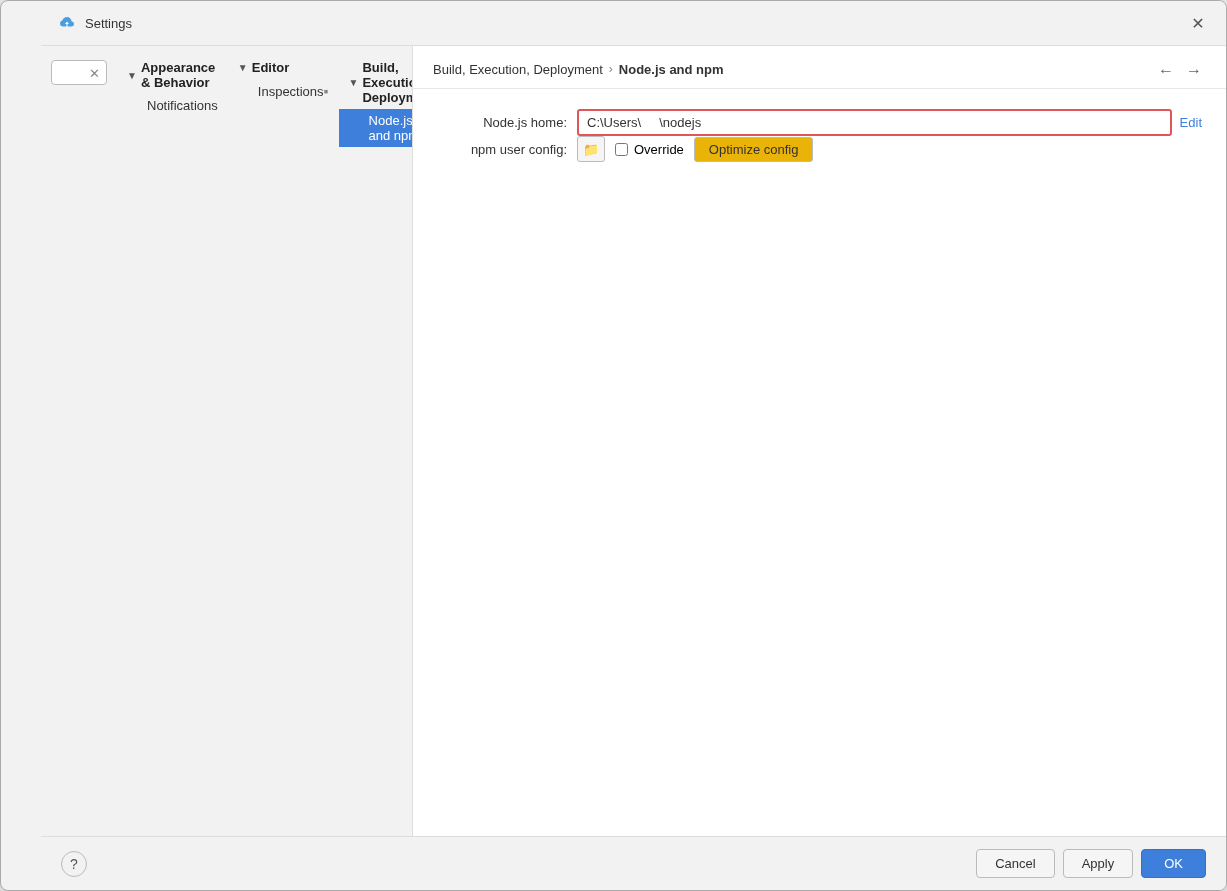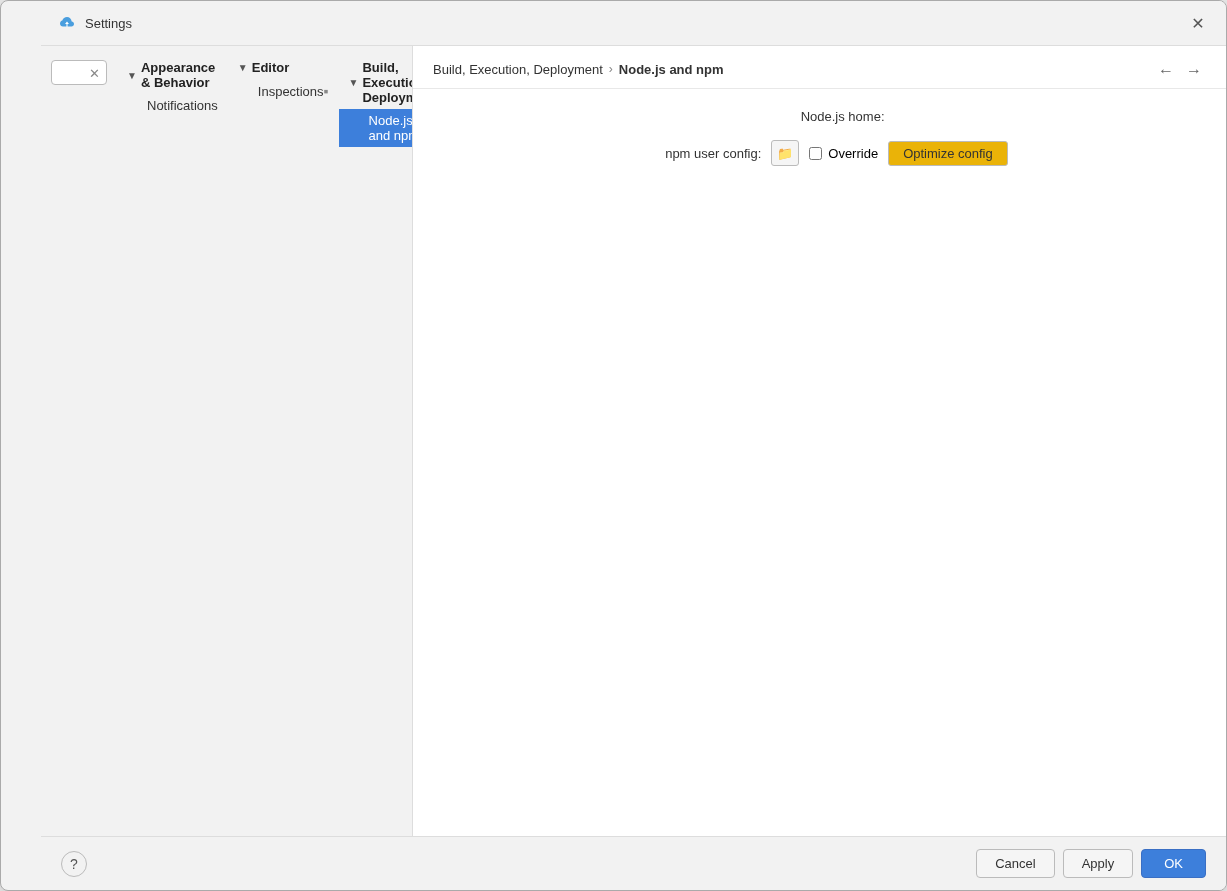--- a/index.html
+++ b/index.html
@@ -181,23 +181,22 @@
       padding: 2px 4px;
       border-radius: 3px;
     }
     .settings-content {
       padding: 20px 24px;
       flex: 1;
     }
     .form-row {
       display: flex;
       align-items: center;
-      margin-bottom: 16px;
+      margin-bottom: 0;
       gap: 10px;
-      justify-content: center;
     }
     .form-label {
       width: 130px;
       text-align: right;
       color: #333;
       font-size: 13px;
       flex-shrink: 0;
     }
     .nodejs-home-input-wrapper {
       flex: 1;
@@ -396,20 +395,24 @@
         <div class="nav-arrows">
           <button class="nav-arrow">←</button>
           <button class="nav-arrow">→</button>
         </div>
       </div>
 
       <div class="settings-content">
 
         <div class="form-row">
           <span class="form-label">Node.js home:</span>
+          <div class="nodejs-home-input-wrapper">
+            <input type="text" class="nodejs-home-input" value="C:\Users\     \nodejs" style="">
+            <a class="edit-link">Edit</a>
+          </div>
         </div>
 
         <div class="form-row">
           <span class="form-label">npm user config:</span>
           <button class="folder-btn">
             <span>📁</span>
           </button>
           <div class="override-section">
             <input type="checkbox" class="override-checkbox" style="">
             <span>Override</span>

